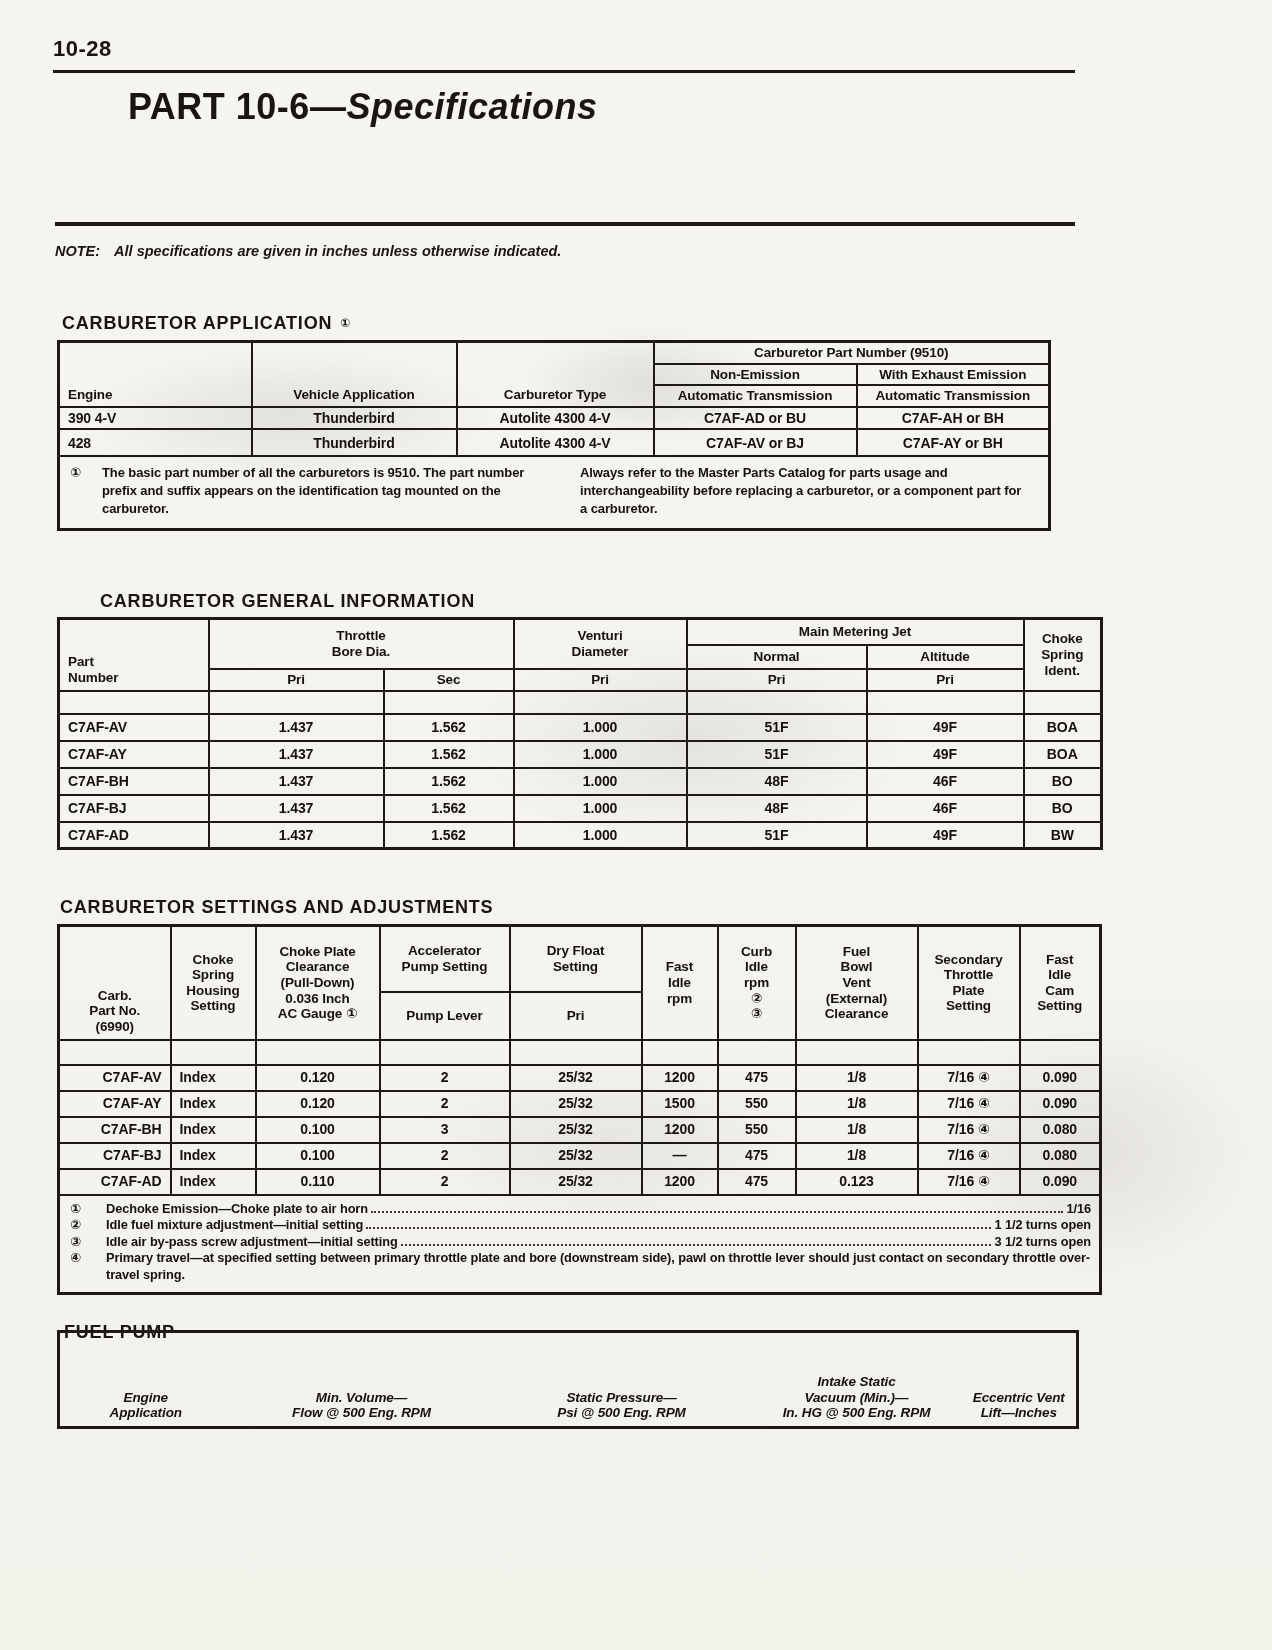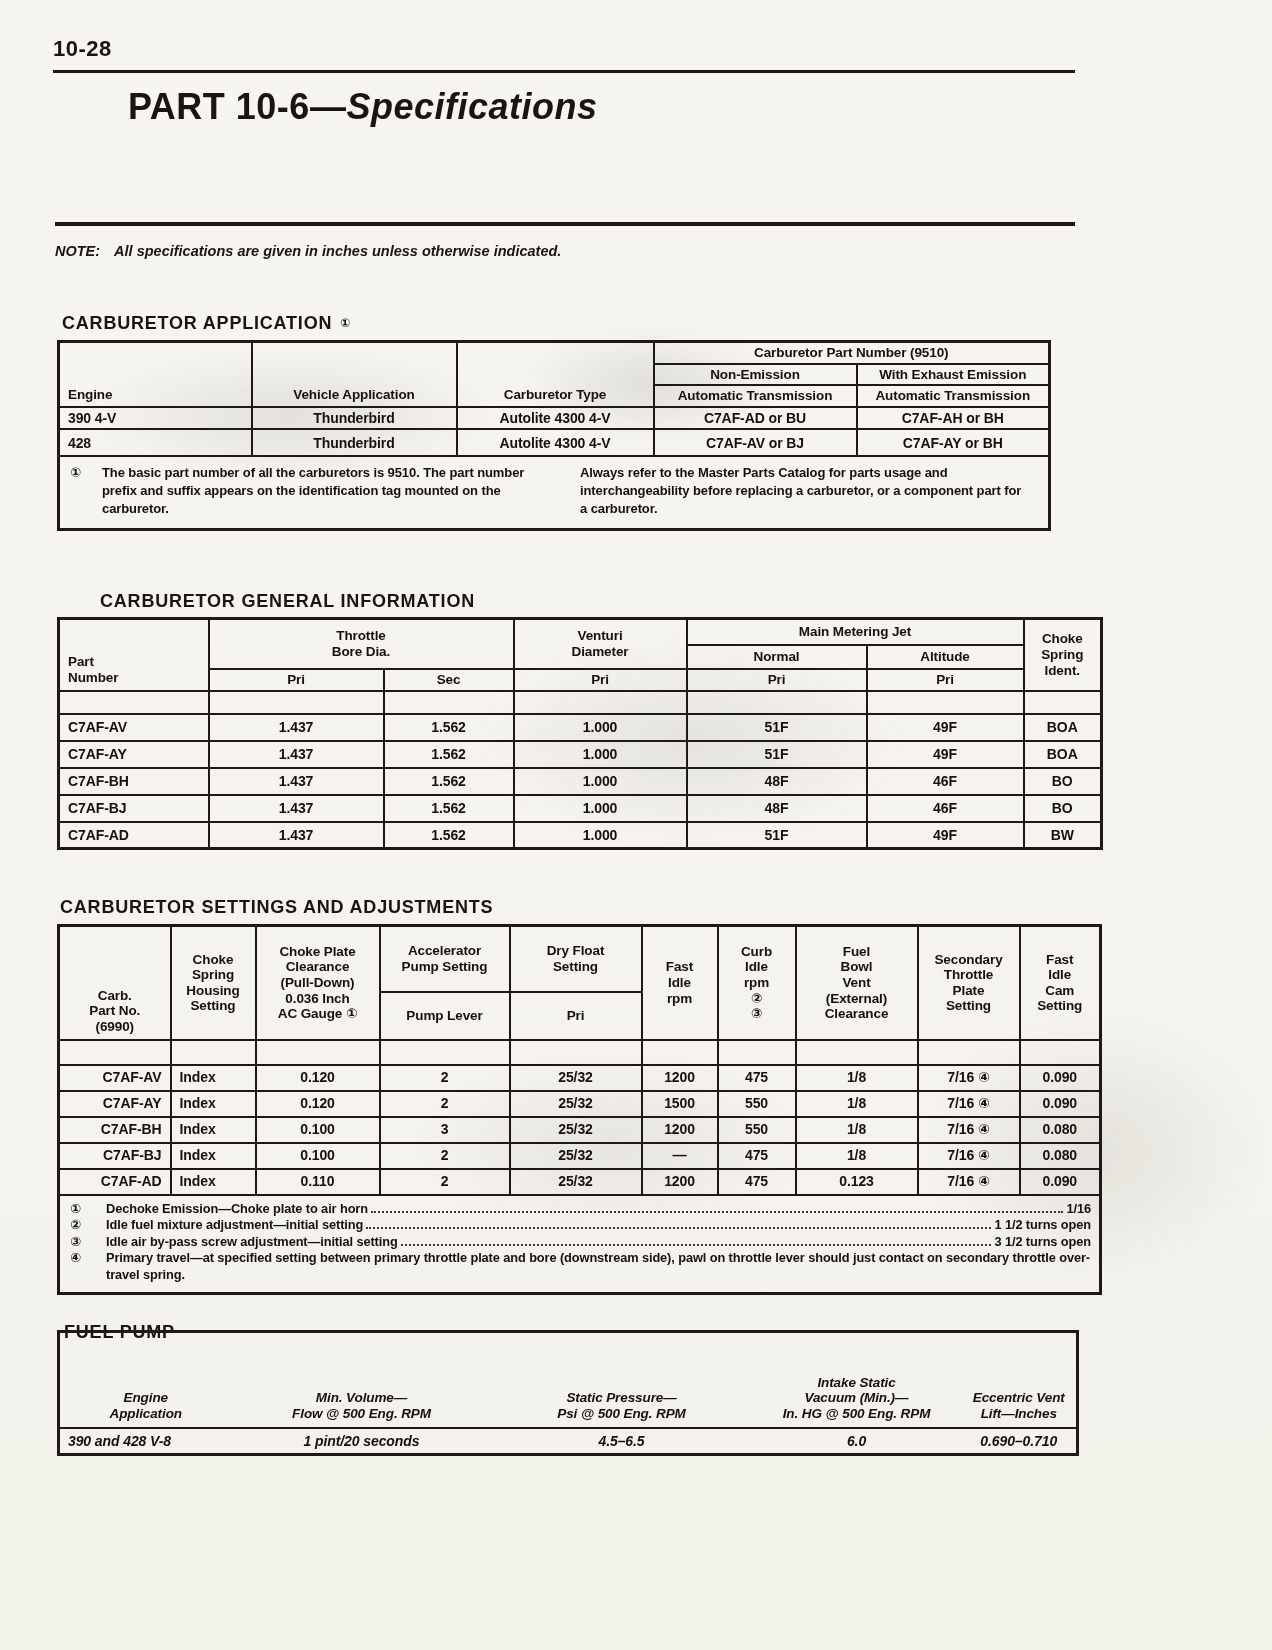--- a/index.html
+++ b/index.html
@@ -395,21 +395,14 @@
     <th>Min. Volume—
 Flow @ 500 Eng. RPM</th>
     <th>Static Pressure—
 Psi @ 500 Eng. RPM</th>
     <th>Intake Static
 Vacuum (Min.)—
 In. HG @ 500 Eng. RPM</th>
     <th>Eccentric Vent
 Lift—Inches</th>
   </tr>
-  <tr style="height:27px;">
-    <td class="tl">390 and 428 V-8</td>
-    <td>1 pint/20 seconds</td>
-    <td>4.5–6.5</td>
-    <td>6.0</td>
-    <td>0.690–0.710</td>
-  </tr>
 </tbody>
   </table>
 
 </body></html>

